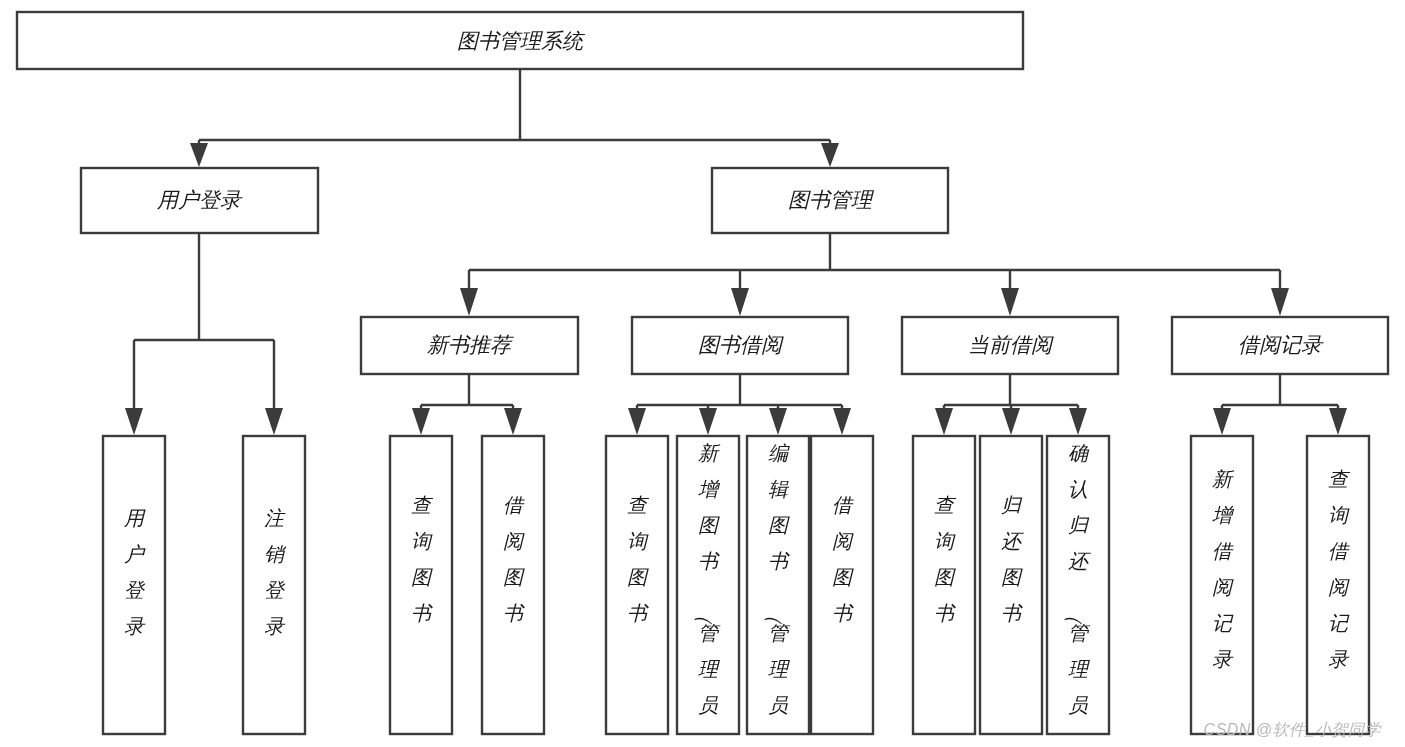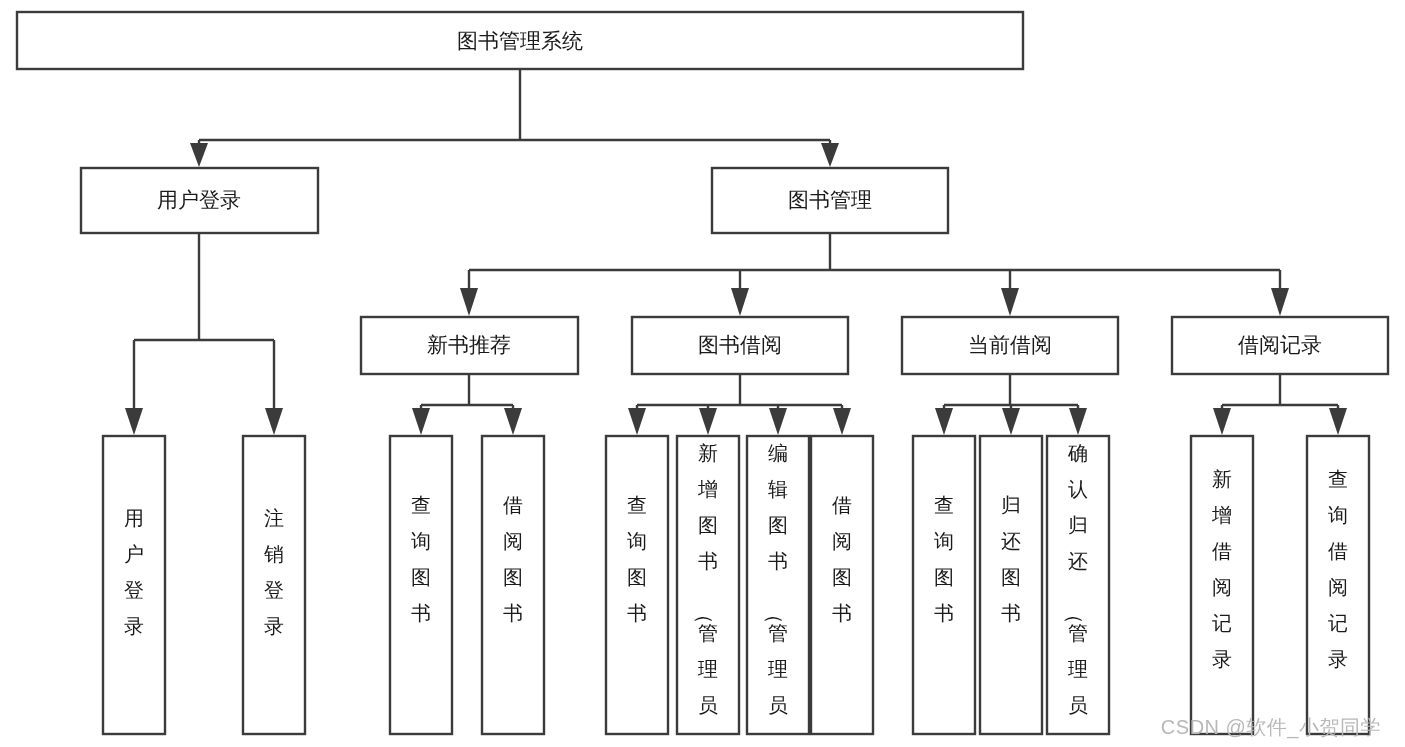--- a/index.html
+++ b/index.html
@@ -11,20 +11,21 @@
     width: 1405px;
     height: 747px;
     font-family: "Liberation Sans", "DejaVu Sans", sans-serif;
     overflow: hidden;
   }
   #diagram-root {
     position: relative;
     width: 1389px;
     height: 747px;
     background: #ffffff;
+    font-style: italic;
   }
   svg#flowchart {
     position: absolute;
     top: 0;
     left: 0;
     width: 1405px;
     height: 747px;
     display: block;
   }
   .node-box {
@@ -52,21 +53,21 @@
   }
   .arrow-head {
     fill: #3b3b3b;
     stroke: none;
   }
   .watermark {
     position: absolute;
     right: 8px;
     bottom: 6px;
     font-family: "Liberation Sans", "DejaVu Sans", sans-serif;
-    font-size: 20px;
+    font-size: 16px;
     color: #b8b8b8;
     white-space: nowrap;
     letter-spacing: 0.5px;
     user-select: none;
     margin-left: 35px;
   }
 </style>
 </head>
 <body>
 

